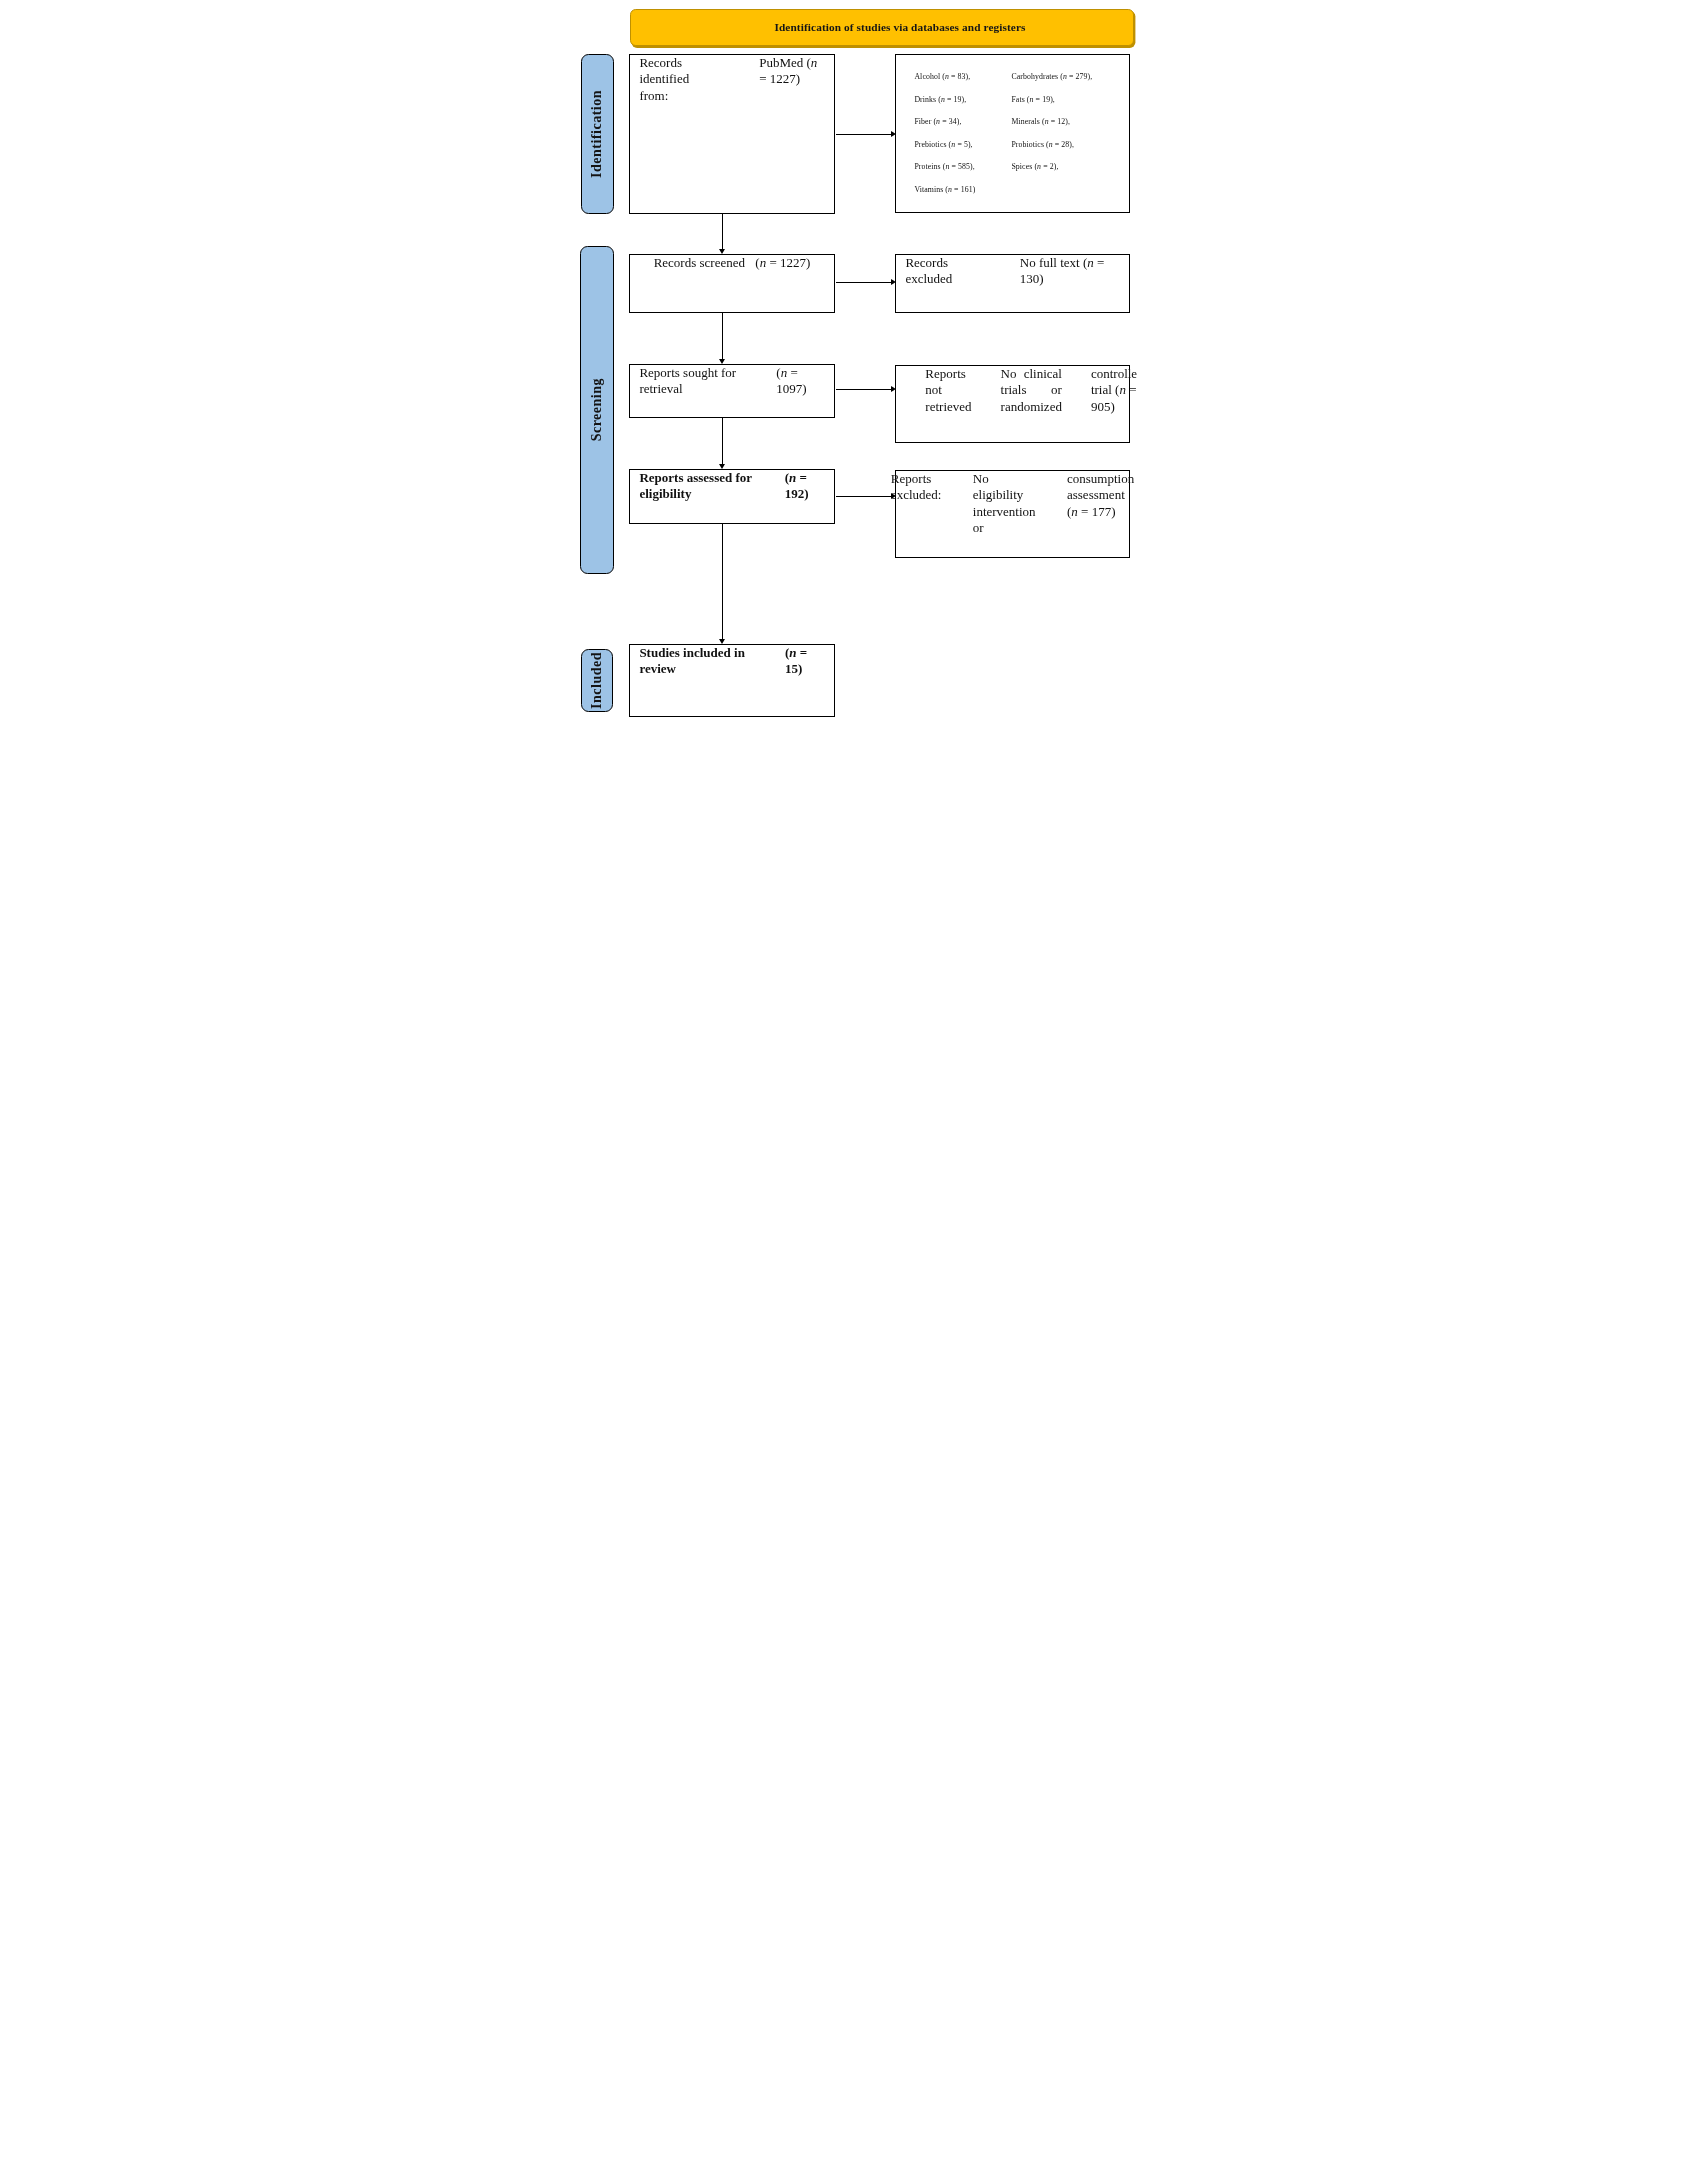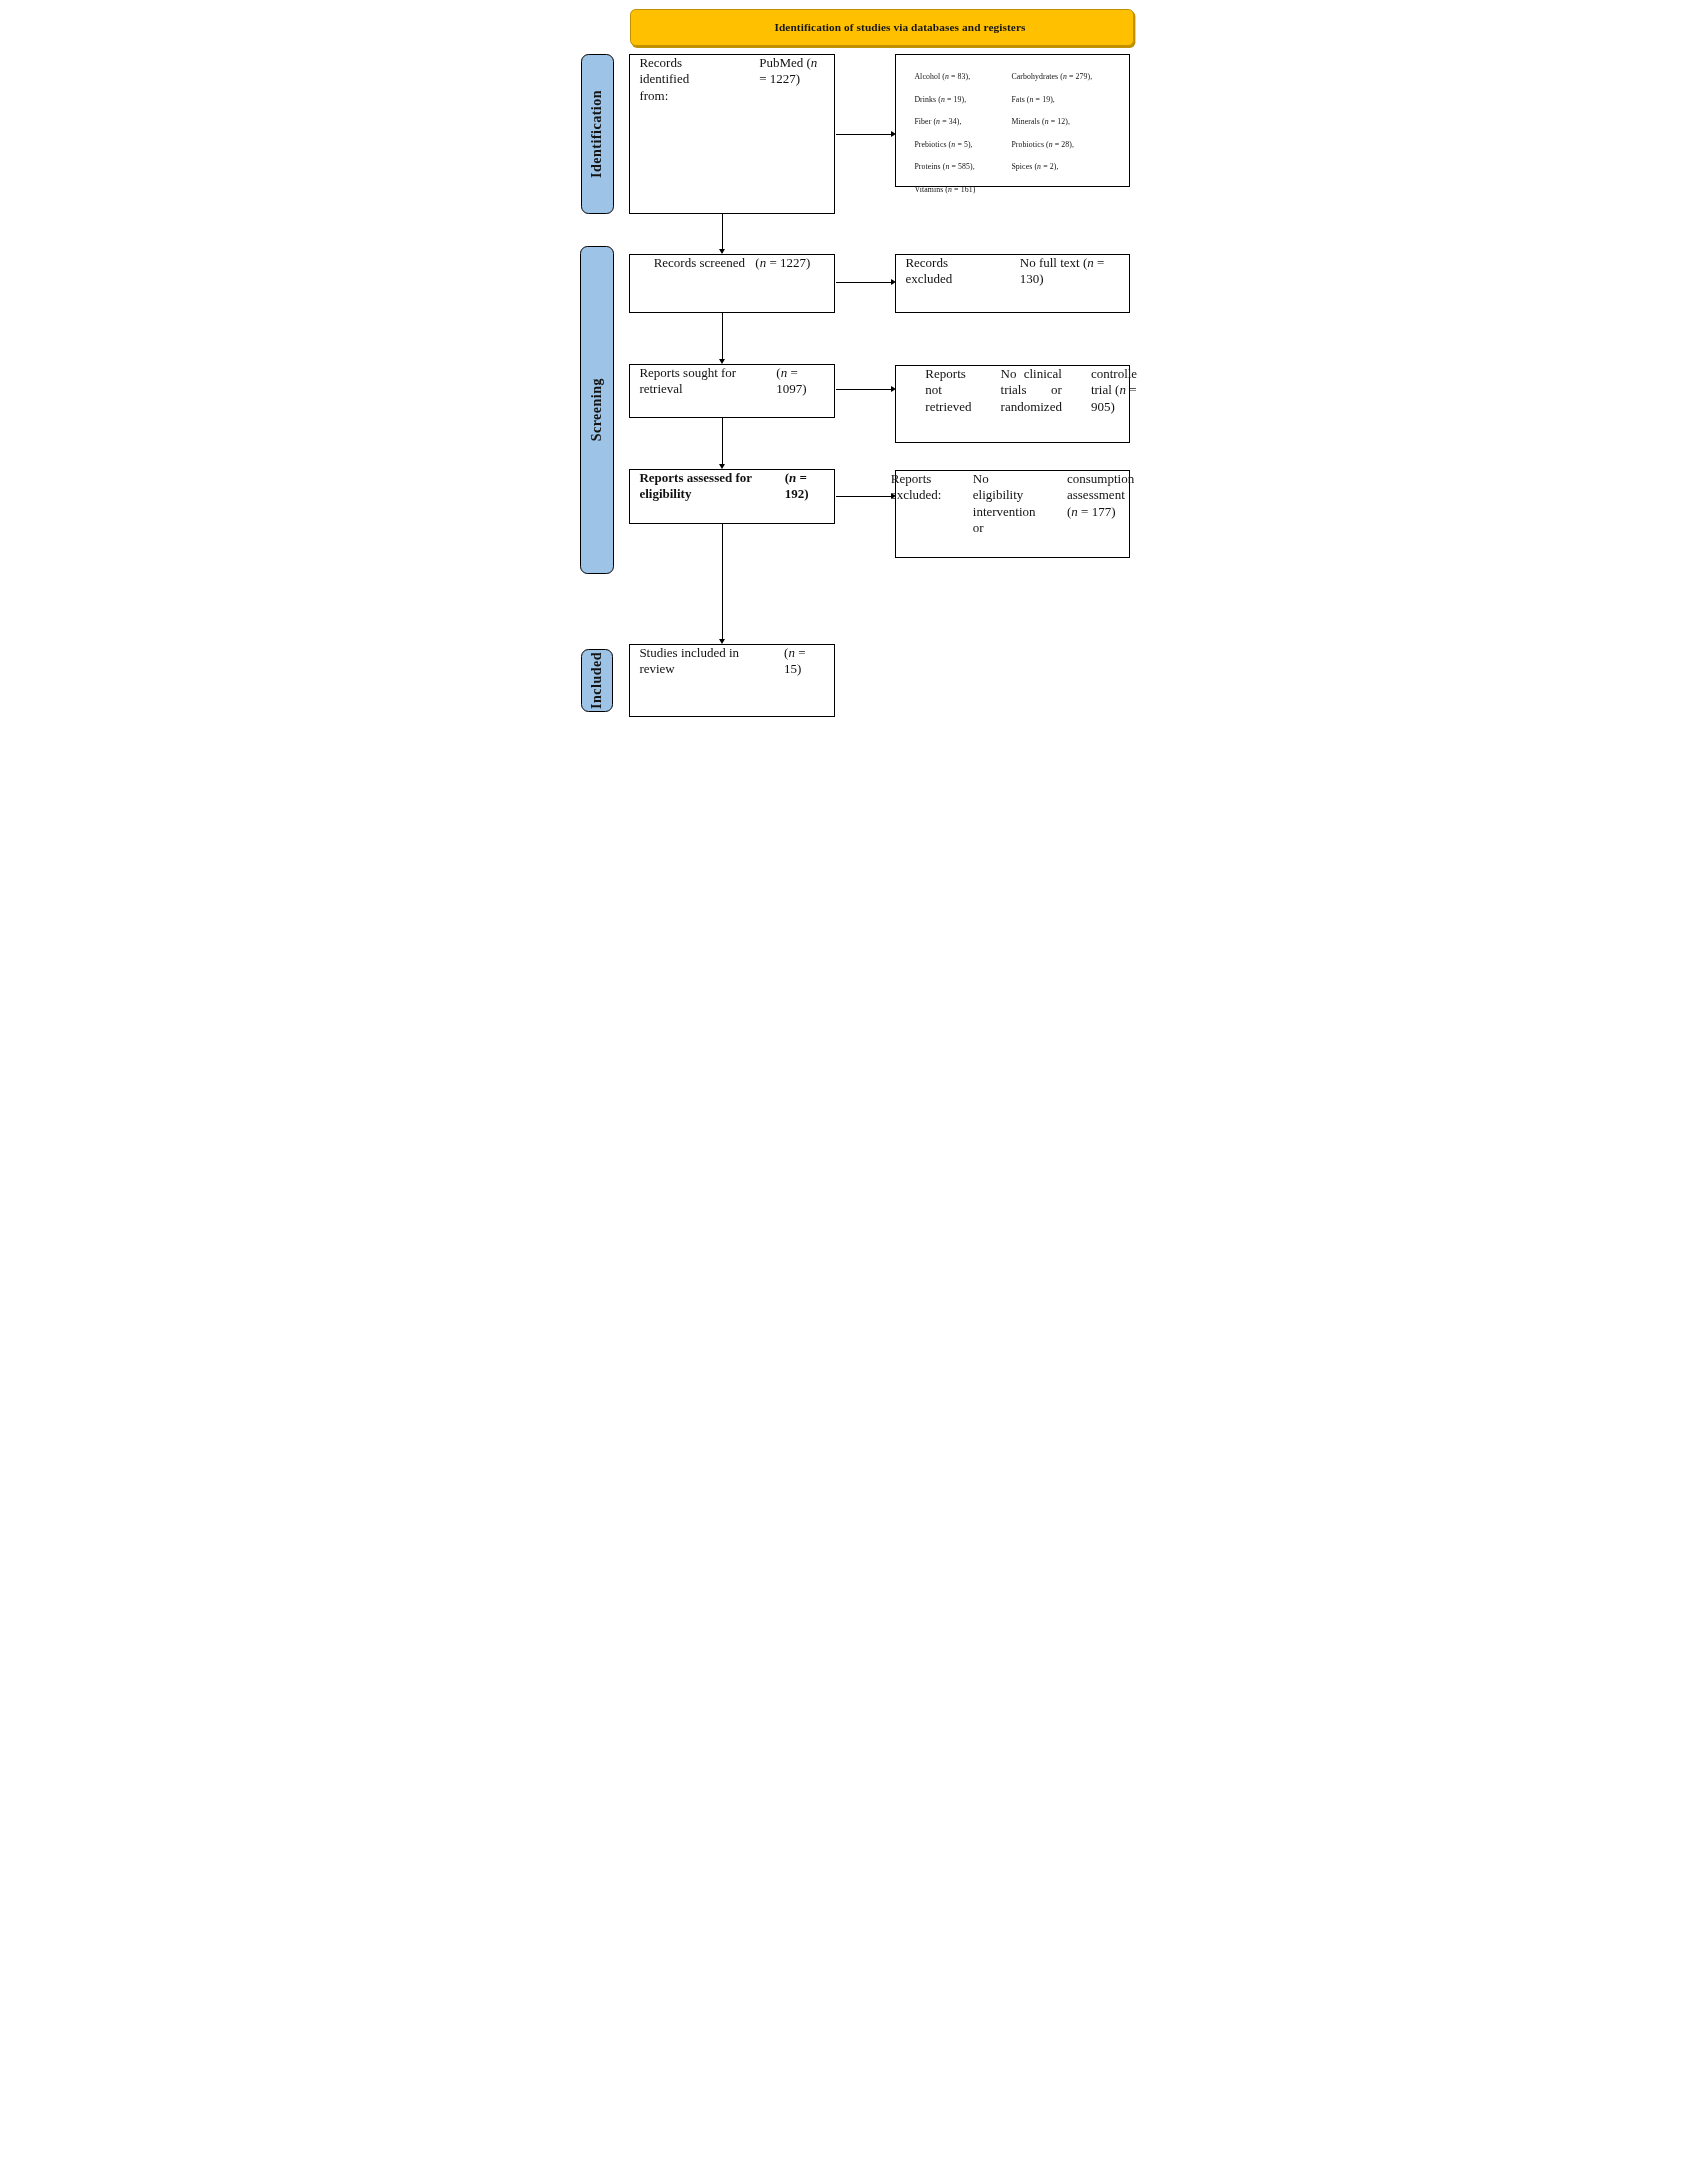--- a/index.html
+++ b/index.html
@@ -68,21 +68,21 @@
     padding: 0 9.4px;
     font-size: 13px;
     line-height: 1.25;
   }
   .indent { margin-left: 21px; }
   .just   { text-align: justify; text-align-last: justify; }
   em { font-style: italic; }
 
   .box-records-identified { left: 61px; top: 54px;  width: 206px; height: 160px; }
   .box-records-identified .content { gap: 17px; }
-  .box-databases          { left: 327px; top: 54px;  width: 235px; height: 133px; }
+  .box-databases          { left: 327px; top: 54px;  width: 235px; height: 159px; }
   .db-content {
     height: 100%;
     display: flex;
     padding: 17px 3.8px 0 18.4px;
     font-size: 7.8px;
     line-height: 1.2;
     letter-spacing: 0.1px;
   }
   .db-col { display: flex; flex-direction: column; gap: 13.2px; }
   .db-col.c1 { width: 97px; }
@@ -93,21 +93,21 @@
   .box-records-excluded .content { gap: 10.4px; }
   .box-reports-sought     { left: 61px; top: 364px;  width: 206px; height: 54px; }
   .box-reports-sought .content { gap: 11px; }
   .box-reports-not-retrieved { left: 327px; top: 365px; width: 235px; height: 78px; padding-left: 44px; }
   .box-reports-not-retrieved .content { gap: 8px; }
   .box-reports-assessed   { left: 61px; top: 469px;  width: 206px; height: 55px; font-weight: bold; }
   .box-reports-assessed .content { gap: 9.4px; }
   .box-reports-excluded   { left: 327px; top: 470px;  width: 235px; height: 88px; }
   .box-reports-excluded .content { gap: 10.4px; }
   .box-studies-included   { left: 61px; top: 644px; width: 206px; height: 73px; }
-  .box-studies-included .content { gap: 11.3px; }
+  .box-studies-included .content { gap: 11.3px; font-weight: bold; }
 
   
   .arrow-h {
     position: absolute; height: 1.4px; background: #000;
   }
   .arrow-h::after {
     content: ""; position: absolute; right: -5.2px; top: -2.8px;
     width: 0; height: 0;
     border-left: 5.7px solid #000;
     border-top: 3.3px solid transparent;

